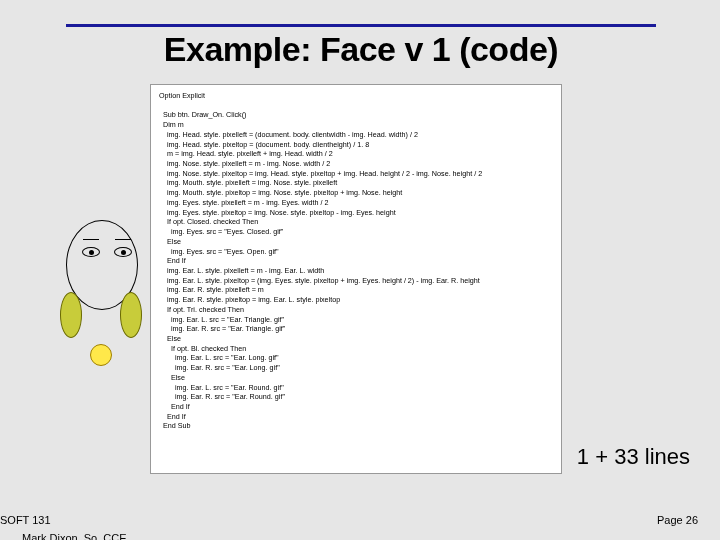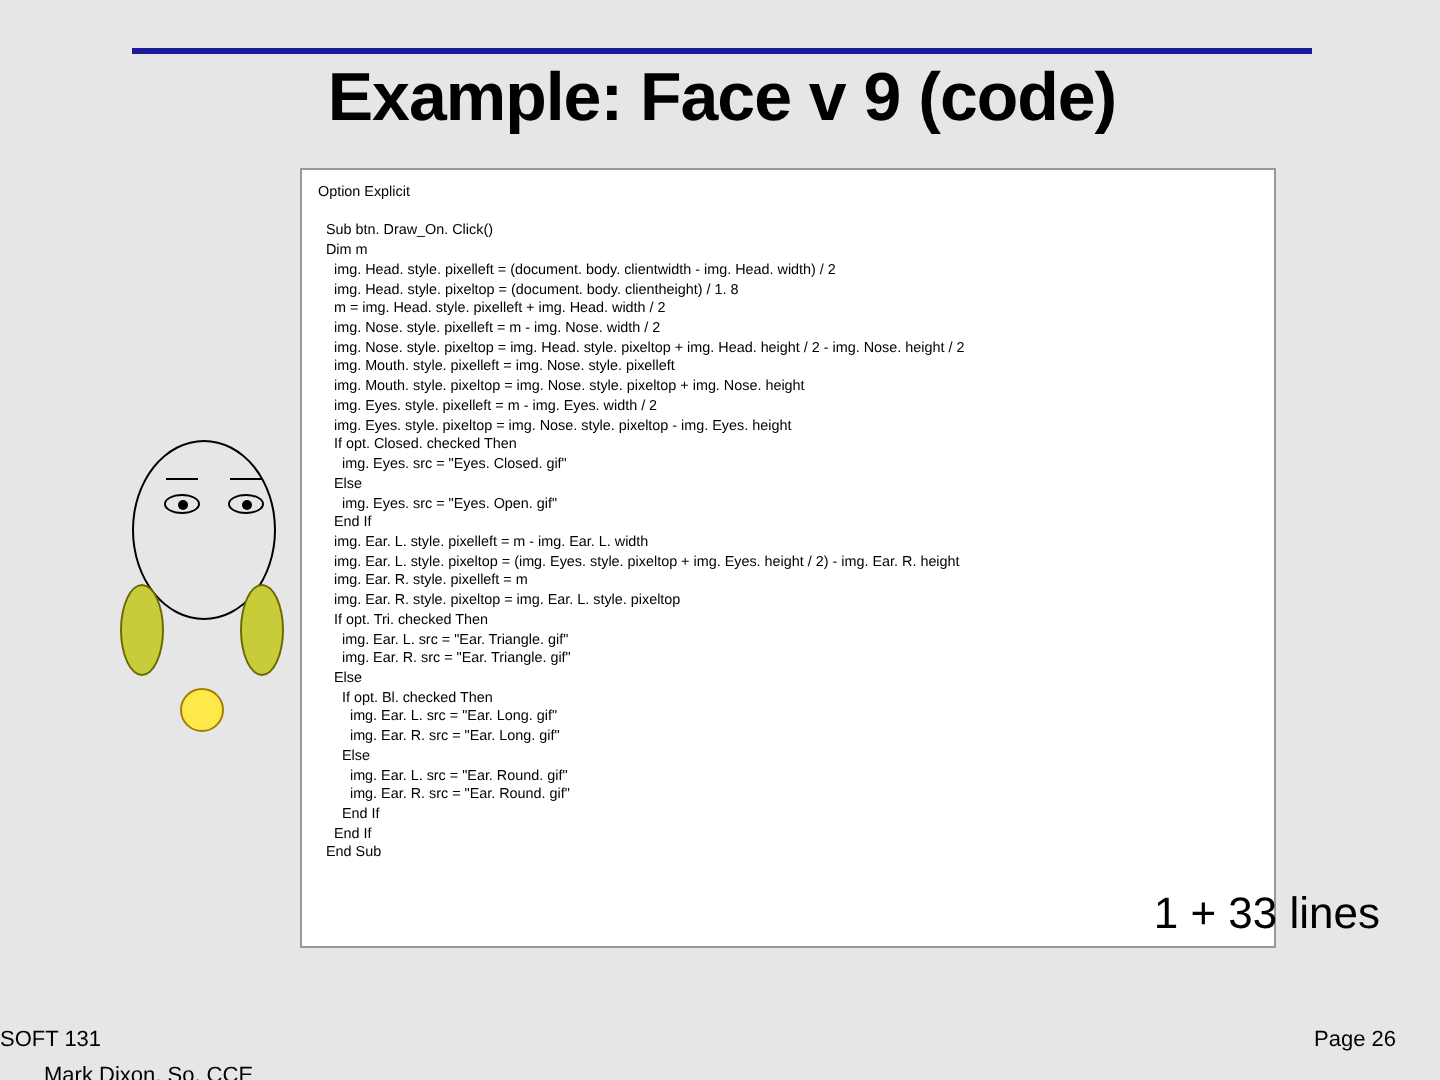--- a/index.html
+++ b/index.html
@@ -1,20 +1,20 @@
 <!DOCTYPE html>
 <html><head>
 <meta charset="utf-8">
 <style>
   * { box-sizing: border-box; margin: 0; padding: 0; }
   html, body { width: 720px; height: 540px; background: #e6e6e6; font-family: Arial, sans-serif; overflow: hidden; }
   .slide { position: relative; width: 720px; height: 540px; background: #e6e6e6; }
   .title-rule { position: absolute; top: 24px; left: 66px; width: 590px; height: 3px; background: #1a1a9a; }
   .title { position: absolute; top: 30px; left: 66px; width: 590px; text-align: center; font-size: 34px; font-weight: bold; color: #000; letter-spacing: -0.5px; }
-  .codebox { position: absolute; top: 84px; left: 150px; width: 488px; height: 390px; background: #fff; border: 1px solid #999; padding: 6px 8px; }
+  .codebox { position: absolute; top: 84px; left: 150px; width: 412px; height: 390px; background: #fff; border: 1px solid #999; padding: 6px 8px; }
   .codebox pre { font-family: Arial, sans-serif; font-size: 7.2px; line-height: 1.35; white-space: pre; color: #000; }
   .face-area { position: absolute; top: 220px; left: 62px; width: 80px; height: 140px; }
   .face-head { width: 72px; height: 90px; border: 1px solid #000; border-radius: 50%; position: absolute; top: 0; left: 4px; }
   .brow-l { position: absolute; top: 18px; left: 16px; width: 16px; height: 1px; background: #000; }
   .brow-r { position: absolute; top: 18px; left: 48px; width: 16px; height: 1px; background: #000; }
   .eye-l { position: absolute; top: 26px; left: 15px; width: 18px; height: 10px; border: 1px solid #000; border-radius: 50%; }
   .eye-r { position: absolute; top: 26px; left: 47px; width: 18px; height: 10px; border: 1px solid #000; border-radius: 50%; }
   .pupil { position: absolute; top: 2px; left: 6px; width: 5px; height: 5px; background: #000; border-radius: 50%; }
   .ear-l { position: absolute; top: 72px; left: -2px; width: 22px; height: 46px; background: #c8cc3a; border: 1px solid #6a6a00; border-radius: 50%; }
   .ear-r { position: absolute; top: 72px; left: 58px; width: 22px; height: 46px; background: #c8cc3a; border: 1px solid #6a6a00; border-radius: 50%; }
@@ -24,21 +24,21 @@
   .footer-left { position: absolute; left: 22px; margin-top: 18px; }
   .footer-center { position: absolute; left: 0; width: 100%; text-align: left; }
   .footer-right { position: absolute; right: 22px; }
 </style>
 </head>
 <body>
 
 <div class="slide">
 
   <div class="title-rule"></div>
-  <div class="title">Example: Face v 9 (code)</div>
+  <div class="title">Example: Face v 1 (code)</div>
 
   <div class="codebox">
     <pre>Option Explicit
 
   Sub btn. Draw_On. Click()
   Dim m
     img. Head. style. pixelleft = (document. body. clientwidth - img. Head. width) / 2
     img. Head. style. pixeltop = (document. body. clientheight) / 1. 8
     m = img. Head. style. pixelleft + img. Head. width / 2
     img. Nose. style. pixelleft = m - img. Nose. width / 2

